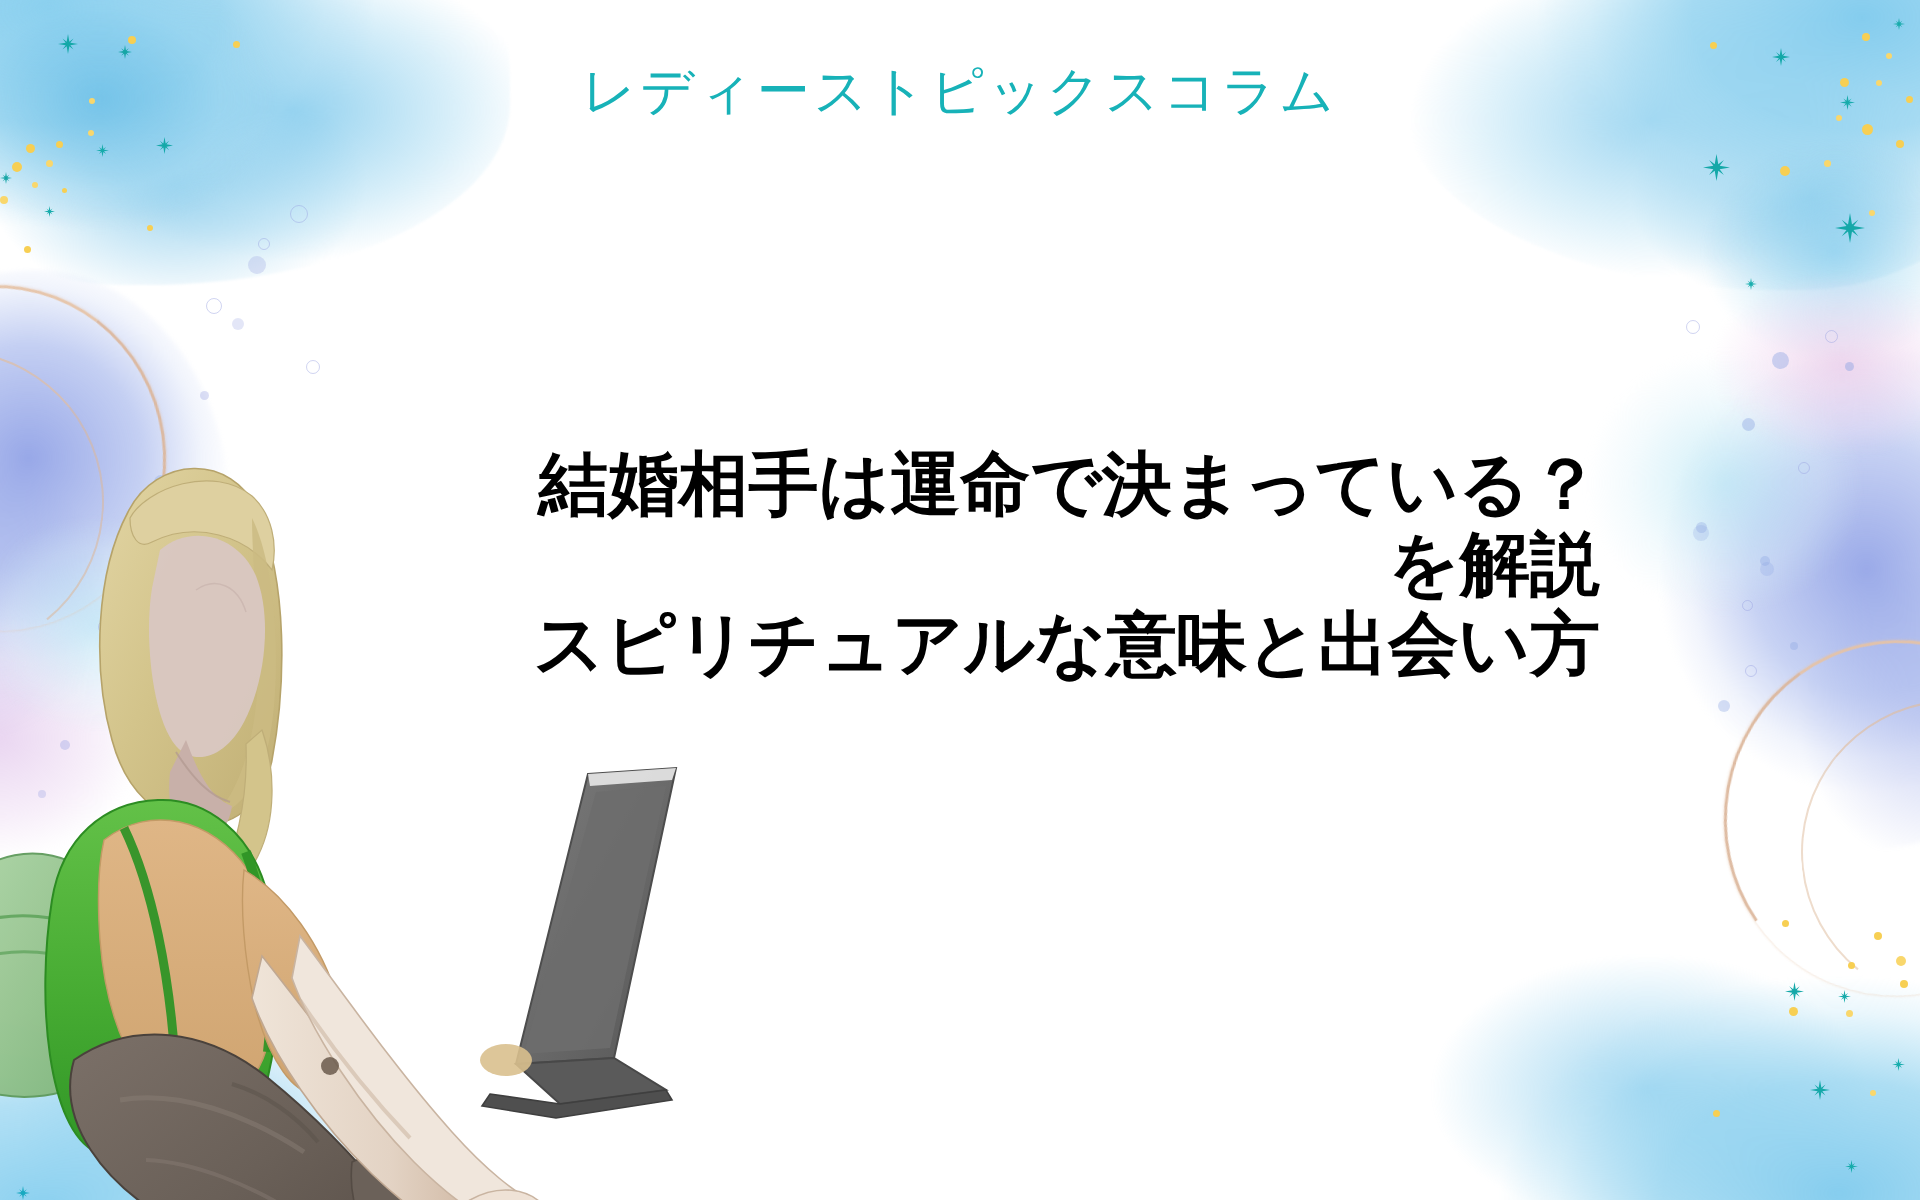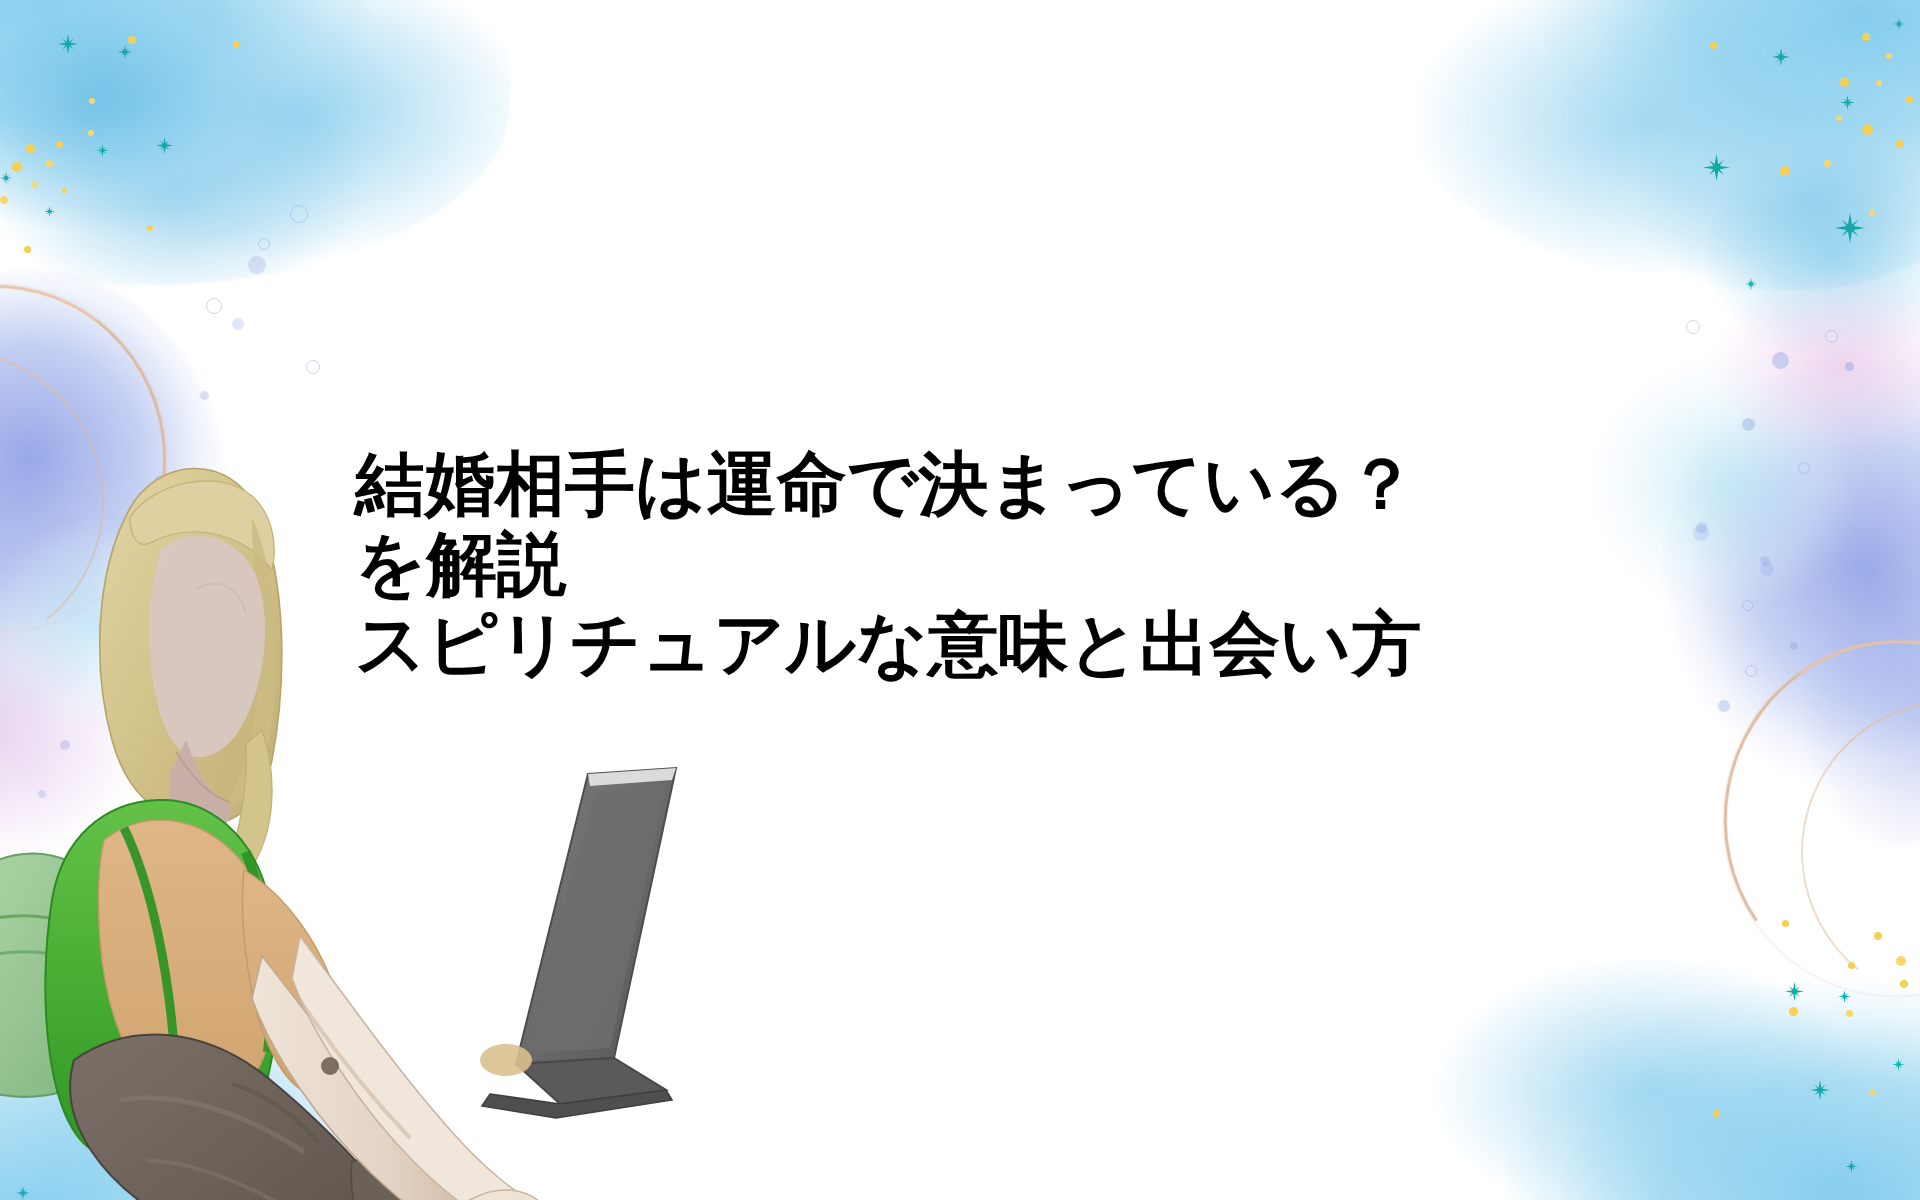--- a/index.html
+++ b/index.html
@@ -169,23 +169,23 @@
     font-weight:400;
     letter-spacing:4px;
     line-height:1.1;
     white-space:nowrap;
     z-index:40;
   }
 
   
   .title-block{
     position:absolute;
-    left:355px;top:445px;
+    left:340px;top:445px;
     width:1260px;
-    text-align:left;
+    text-align:right;
     z-index:40;
   }
   .title-line{
     color:#000000;
     font-size:70px;
     font-weight:700;
     line-height:1.14;
     letter-spacing:0px;
     white-space:nowrap;
   }
@@ -523,20 +523,21 @@
         <path d="M596 392 L 666 386 L 610 648 L 524 654 Z" fill="#6d6d6d" opacity=".9"></path>
 
         <path d="M516 664 L 614 658 L 666 690 L 560 704 Z" fill="#5a5a5a" stroke="#484848" stroke-width="2"></path>
         <path d="M490 694 L 560 704 L 666 690 L 672 700 L 556 718 L 482 706 Z" fill="#4f4f4f" stroke="#3f3f3f" stroke-width="1.6"></path>
 
         <ellipse cx="506" cy="660" rx="26" ry="16" fill="#d9c08e" opacity=".9"></ellipse>
       </g>
     </svg>
   </div>
 
+  <div class="header-label">レディーストピックスコラム</div>
 
   <div class="title-block">
     <div class="title-line">結婚相手は運命で決まっている？</div>
     <div class="title-line">を解説</div>
     <div class="title-line">スピリチュアルな意味と出会い方</div>
   </div>
 
 </div>
 
 </body></html>

